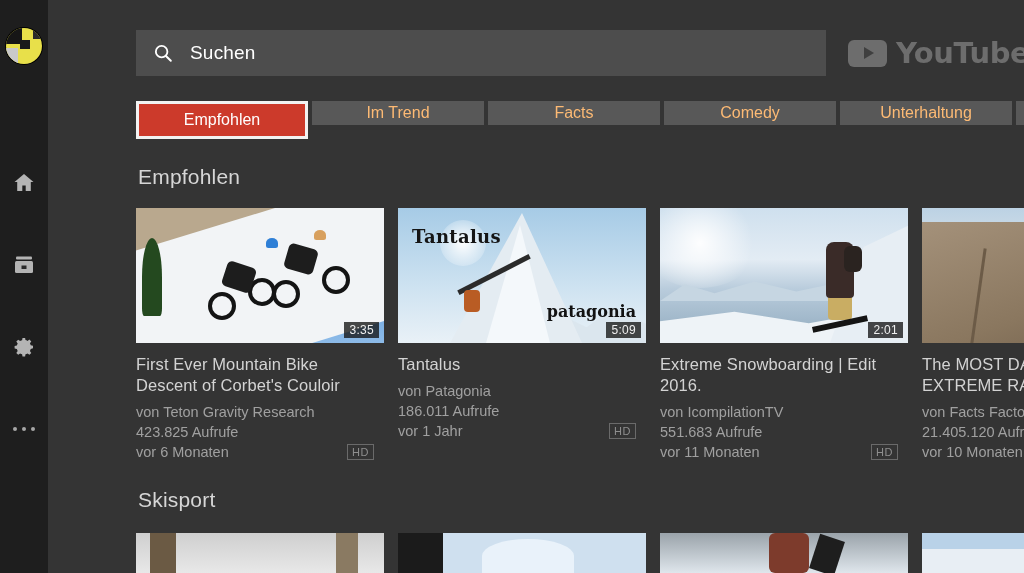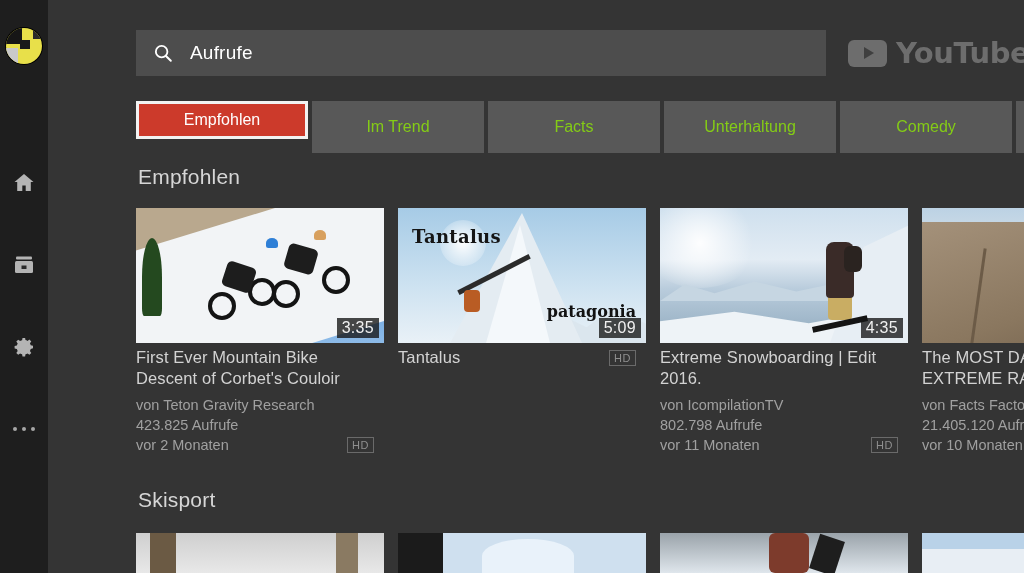--- a/index.html
+++ b/index.html
@@ -68,22 +68,22 @@
     width:0;height:0;border-left:10px solid #3f3f3f;
     border-top:6px solid transparent;border-bottom:6px solid transparent;
     margin-left:2px;
   }
   .yt-word { color:#6d6d6d; font-size:29px; font-weight:bold; letter-spacing:-0.5px;
              font-family:"DejaVu Sans", sans-serif; }
 
   
   .tabs { position:absolute; left:88px; top:101px; display:flex; gap:4px; }
   .tab {
-    height: 52px; min-width: 172px;
-    background: #585858; color:#84cc16;
+    height: 24px; min-width: 172px;
+    background: #585858; color:#fdba74;
     display:flex; align-items:center; justify-content:center;
     font-size: 16px;
   }
   .tab.active {
     background: #cc3a2b; color:#fff;
     border: 3px solid #f2f2f2;
     height: 38px;
   }
   .tab.clipped { min-width: 118px; justify-content:flex-start; padding-left:28px; }
 
@@ -106,24 +106,24 @@
 
   .thumb {
     width: 248px; height: 135px;
     position: relative; overflow: hidden;
     background:#777;
   }
   .row.two .thumb { height: 40px; }
   .dur {
     position:absolute; right:5px; bottom:5px;
     background: rgba(20,20,20,.78); color:#f0f0f0;
-    font-size:16px; padding:1px 5px; letter-spacing:.3px;
-  }
-
-  .meta { width:248px; padding-top:4px; position:relative; }
+    font-size:12px; padding:1px 5px; letter-spacing:.3px;
+  }
+
+  .meta { width:248px; padding-top:11px; position:relative; }
   .v-title {
     color:#d3d3d3; font-size:16.5px; line-height:21px;
     letter-spacing:.1px;
   }
   .v-sub {
     color:#a0a0a0; font-size:14.5px; line-height:20px; margin-top:6px;
   }
   .v-sub div { white-space:nowrap; }
   .hd {
     position:absolute; right:10px; bottom:2px;
@@ -250,21 +250,21 @@
   <div class="main">
 
     <div class="search-row">
       <div class="searchbar">
         <span class="search-ico">
           <svg width="22" height="22" viewBox="0 0 24 24">
             <circle cx="10.5" cy="10.5" r="6.3" fill="none" stroke="#ffffff" stroke-width="2"></circle>
             <line x1="15.2" y1="15.2" x2="20.5" y2="20.5" stroke="#ffffff" stroke-width="2.2" stroke-linecap="round"></line>
           </svg>
         </span>
-        <span class="search-text">Aufrufe</span>
+        <span class="search-text">Suchen</span>
       </div>
     </div>
 
     <div class="yt-logo">
       <span class="yt-play">
         <span class="tri"></span>
       </span>
       <span class="yt-word">YouTube</span>
     </div>
 
@@ -272,24 +272,24 @@
       <div class="tab active">
         <span>Empfohlen</span>
       </div>
       <div class="tab">
         <span>Im Trend</span>
       </div>
       <div class="tab">
         <span>Facts</span>
       </div>
       <div class="tab">
+        <span>Comedy</span>
+      </div>
+      <div class="tab">
         <span>Unterhaltung</span>
-      </div>
-      <div class="tab">
-        <span>Comedy</span>
       </div>
       <div class="tab clipped">
         
       </div>
     </div>
 
     <div class="sec-title one">Empfohlen</div>
 
     <div class="row one">
 
@@ -307,63 +307,68 @@
           <span class="rider r2"></span>
           <span class="helm h1"></span>
           <span class="helm h2"></span>
           <span class="dur">3:35</span>
         </div>
         <div class="meta">
           <div class="v-title">First Ever Mountain Bike Descent of Corbet's Couloir</div>
           <div class="v-sub">
             <div>von Teton Gravity Research</div>
             <div>423.825 Aufrufe</div>
-            <div>vor 2 Monaten</div>
+            <div>vor 6 Monaten</div>
           </div>
           <span class="hd">HD</span>
         </div>
       </div>
 
       <div class="card">
         <div class="thumb t2">
           <span class="sky"></span>
           <span class="sun"></span>
           <span class="ridge"></span>
           <span class="peak"></span>
           <span class="peak2"></span>
           <span class="ski"></span>
           <span class="climber"></span>
           <span class="lbl-tl">Tantalus</span>
           <span class="lbl-pg">patagonia</span>
           <span class="dur">5:09</span>
         </div>
         <div class="meta">
           <div class="v-title">Tantalus</div>
+          <div class="v-sub">
+            <div>von Patagonia</div>
+            <div>186.011 Aufrufe</div>
+            <div>vor 1 Jahr</div>
+          </div>
           <span class="hd">HD</span>
         </div>
       </div>
 
       <div class="card">
         <div class="thumb t3">
           <span class="sky"></span>
           <span class="glow"></span>
           <span class="far"></span>
           <span class="snowf"></span>
           <span class="ridgeR"></span>
           <span class="legs"></span>
           <span class="boarder"></span>
           <span class="pack"></span>
           <span class="board"></span>
-          <span class="dur">4:35</span>
+          <span class="dur">2:01</span>
         </div>
         <div class="meta">
           <div class="v-title">Extreme Snowboarding | Edit 2016.</div>
           <div class="v-sub">
             <div>von IcompilationTV</div>
-            <div>802.798 Aufrufe</div>
+            <div>551.683 Aufrufe</div>
             <div>vor 11 Monaten</div>
           </div>
           <span class="hd">HD</span>
         </div>
       </div>
 
       <div class="card clip">
         <div class="thumb t4">
           <span class="sky"></span>
           <span class="slope"></span>

